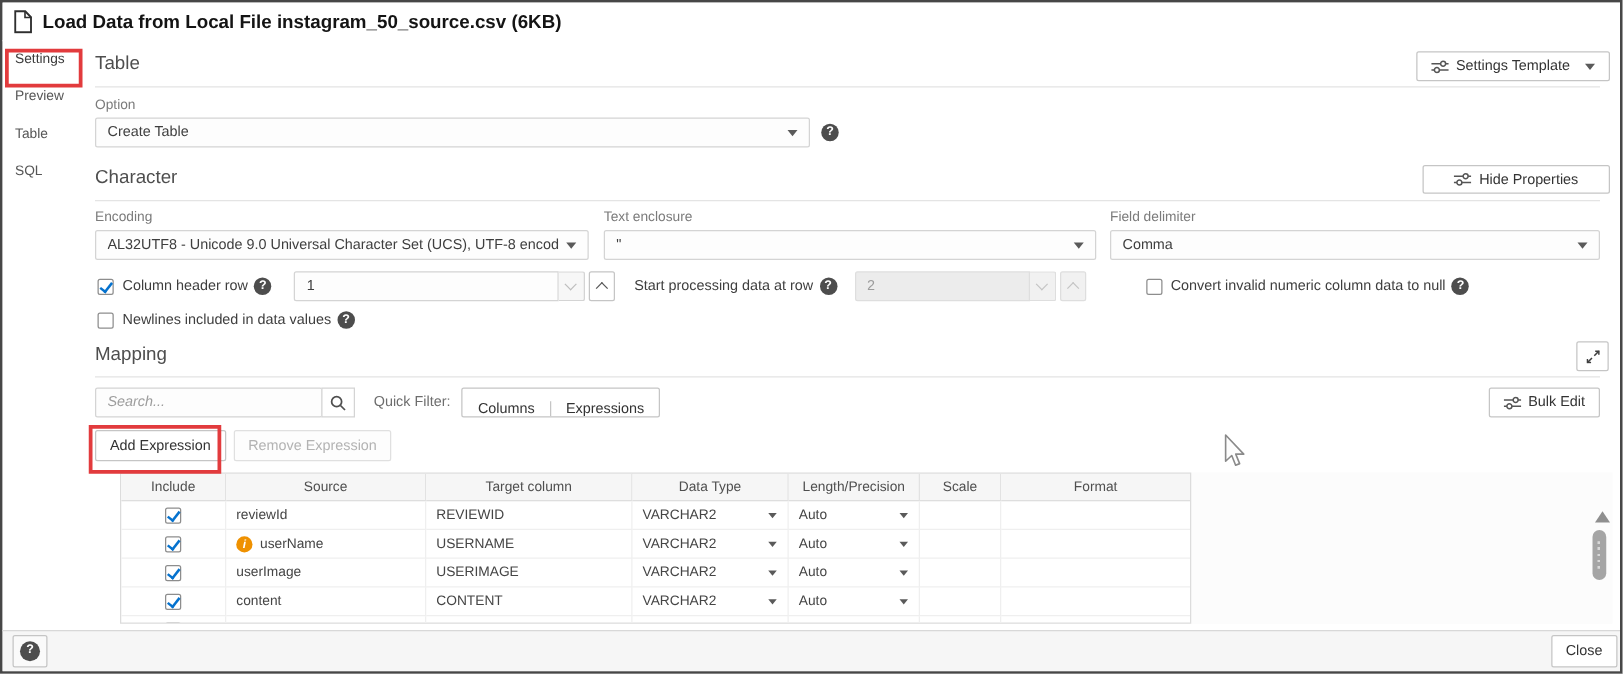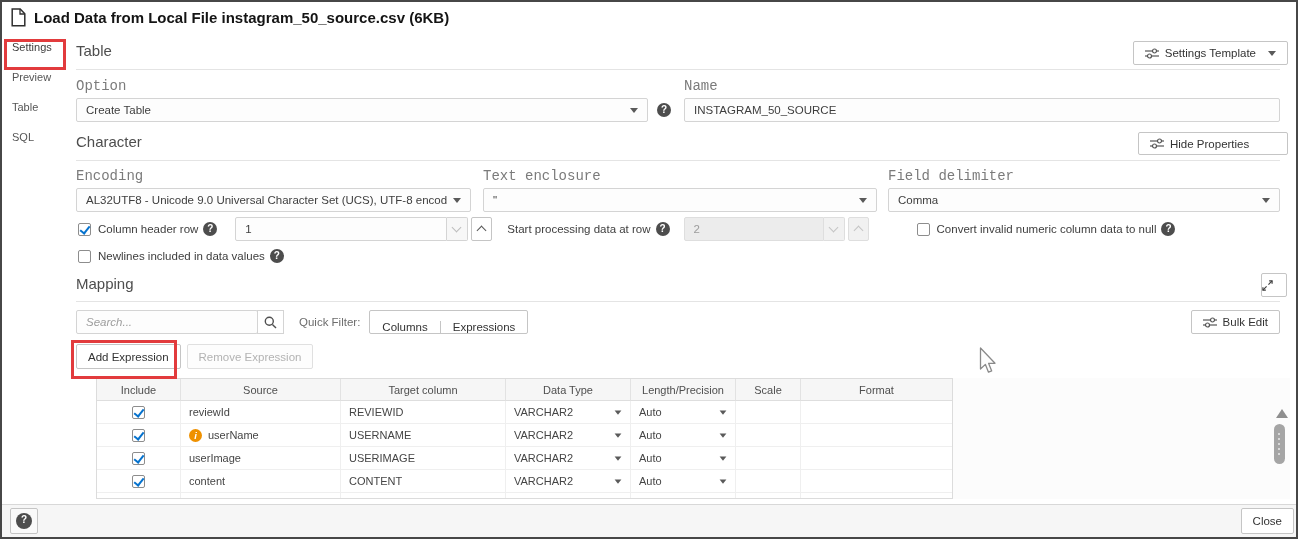--- a/index.html
+++ b/index.html
@@ -22,34 +22,34 @@
   
   .red-box { position:absolute; border:3px solid #e23b3d; z-index:40; pointer-events:none; }
   .red-box.settings { left:2px; top:37px; width:56px; height:25px; }
   .red-box.addexpr  { left:7px; top:308px; width:100px; height:33px; }
 
   
   .main { position:absolute; left:62px; top:30px; right:0; bottom:32px; background:#fff; }
   .sec-h { position:absolute; font-size:15px; color:#4e4e4e; }
   .hr { position:absolute; left:12px; right:16px; border-top:1px solid #e4e4e4; }
 
-  .lbl { display:block; font-size:14px; color:#7b7b7b; margin-bottom:4px;font-family:Liberation Mono, monospace; }
+  .lbl { display:block; font-size:11px; color:#7b7b7b; margin-bottom:4px; }
   .field { height:24px; border:1px solid #d4d4d4; border-radius:2px; background:#fdfdfd;
            display:flex; align-items:center; padding:0 9px; font-size:11.5px; color:#3e3e3e;
            box-sizing:border-box; }
   .ddl { justify-content:space-between; cursor:pointer; }
   .caret { width:0; height:0; border-left:4px solid transparent; border-right:4px solid transparent;
            border-top:5px solid #5a5a5a; flex:none; margin-left:6px; }
   .caret.sm { transform:scale(.85); }
   input.txt { height:24px; border:1px solid #d4d4d4; border-radius:2px; background:#fdfdfd;
               font-family:"Liberation Sans",sans-serif; font-size:11.5px; color:#3e3e3e;
               padding:0 9px; box-sizing:border-box; width:100%; }
   input::placeholder { font-style:italic; color:#9d9d9d; }
 
-  .btn { display:inline-flex; align-items:center; justify-content:flex-start; gap:6px; height:24px;
+  .btn { display:inline-flex; align-items:center; justify-content:center; gap:6px; height:24px;
          border:1px solid #c5c5c5; border-radius:2px; background:#fff; font-size:11.5px;
          color:#333; padding:0 11px; cursor:pointer; box-sizing:border-box; white-space:nowrap; }
   .btn.disabled { color:#b3b3b3; border-color:#e0e0e0; background:#fdfdfd; cursor:default; }
 
   .help { display:inline-block; width:14px; height:14px; border-radius:50%; background:#4d4d4d; flex:none; }
   .help::after { content:"?"; display:block; text-align:center; line-height:14px;
                  color:#fff; font-size:10px; font-weight:700; }
 
   .cb { width:13px; height:13px; border:1px solid #8d8d8d; border-radius:2px; background:#fff;
         position:relative; flex:none; cursor:pointer; box-sizing:border-box; }
@@ -166,24 +166,20 @@
     <div class="pos" style="left:12px; top:46px; width:600px;">
       <span class="lbl">Option</span>
       <div style="display:flex; align-items:center; gap:9px;">
         <div class="field ddl" style="width:572px;">
           <span>Create Table</span>
           <span class="caret"></span>
         </div>
         <span class="help"></span>
       </div>
     </div>
-    <div class="pos" style="left:620px; top:46px; right:16px;">
-      <span class="lbl">Name</span>
-      <input class="txt" value="INSTAGRAM_50_SOURCE" style="">
-    </div>
 
     <div class="sec-h pos" style="left:12px; top:101px;">Character</div>
     <button class="btn pos" style="right:8px; top:100px; width:150px; height:23px;">
       <span style="display:inline-flex;">
         <svg width="14" height="11" viewBox="0 0 14 11">
             <line x1="0" y1="3" x2="14" y2="3" stroke="#555" stroke-width="1.2"></line>
             <circle cx="9.5" cy="3" r="2" fill="#fff" stroke="#555" stroke-width="1.2"></circle>
             <line x1="0" y1="8" x2="14" y2="8" stroke="#555" stroke-width="1.2"></line>
             <circle cx="4.5" cy="8" r="2" fill="#fff" stroke="#555" stroke-width="1.2"></circle>
           </svg>

